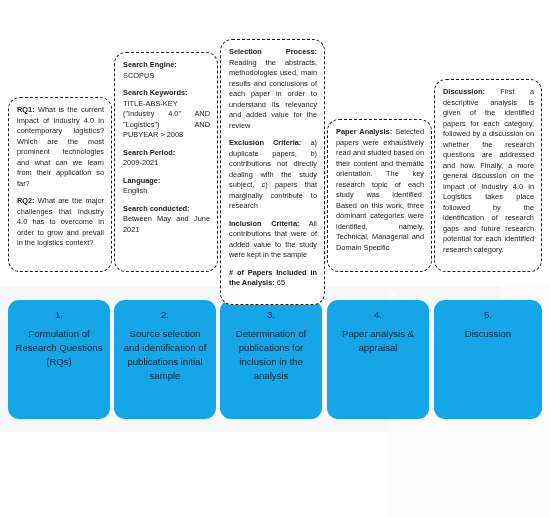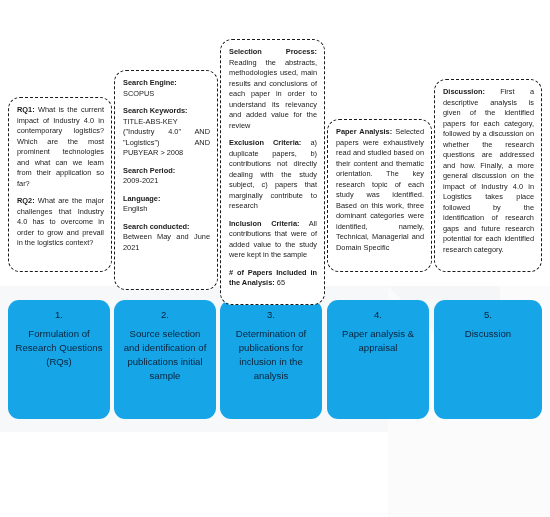--- a/index.html
+++ b/index.html
@@ -72,21 +72,21 @@
     margin: 0 0 7px 0;
   }
   .callout p:last-child {
     margin-bottom: 0;
   }
   .callout b {
     font-weight: bold;
   }
 
   #callout-1 { left: 8px;   top: 97px;  width: 104px; height: 175px; }
-  #callout-2 { left: 114px; top: 52px;  width: 104px; height: 220px; margin-top: 18px; }
+  #callout-2 { left: 114px; top: 52px;  width: 104px; height: 220px; }
   #callout-3 { left: 220px; top: 6px;   width: 105px; height: 266px; margin-top: 33px; }
   #callout-4 { left: 327px; top: 119px; width: 105px; height: 153px; }
   #callout-5 { left: 434px; top: 79px;  width: 108px; height: 193px; }
 
   
   .step {
     position: absolute;
     box-sizing: border-box;
     border-radius: 11px;
     background: #16A6E8;

